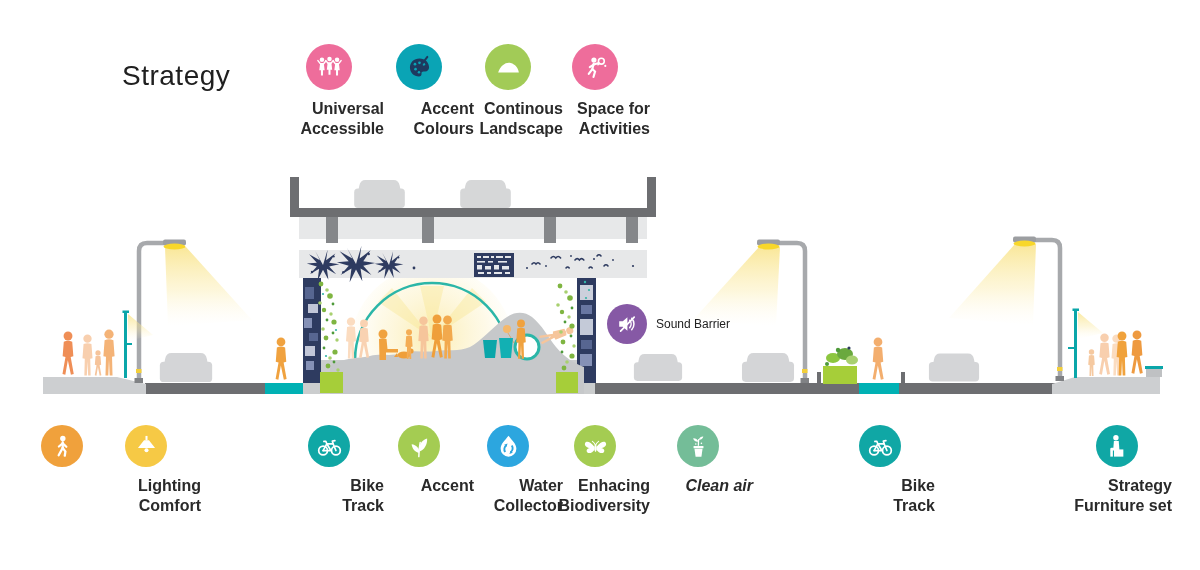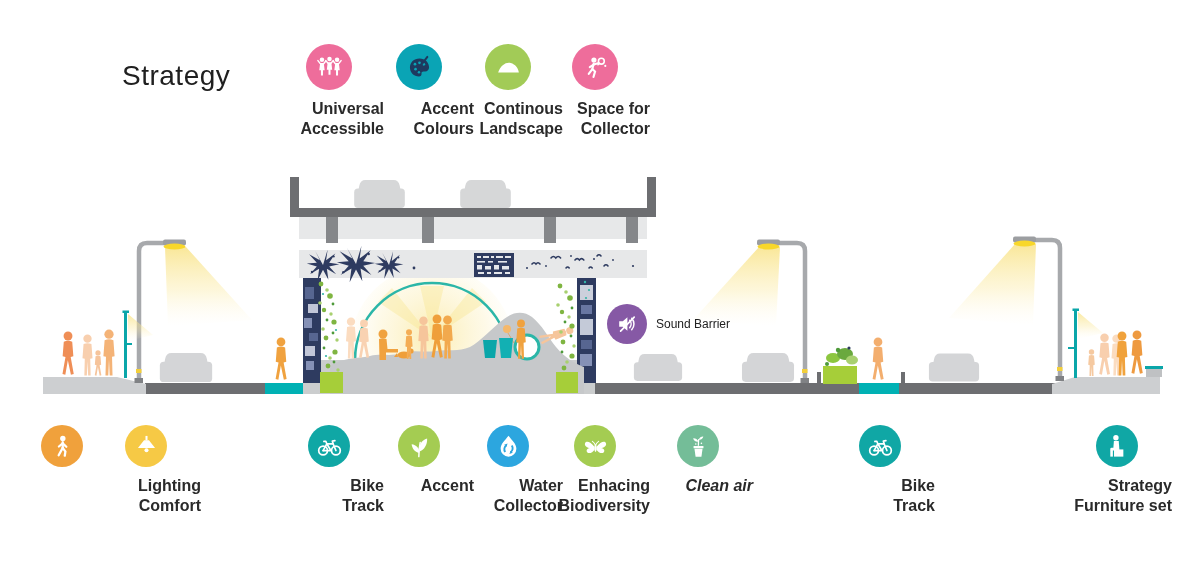--- a/index.html
+++ b/index.html
@@ -528,21 +528,21 @@
       <div class="icon-label">Continous
 Landscape</div>
     </div>
       <div class="icon-item" style="left: 540px; top: 44px;">
       <div class="icon-circle big" style="background: rgb(238, 109, 155);">
         <svg viewBox="0 0 24 24">
             <use href="#sym-activity-icon"></use>
           </svg>
       </div>
       <div class="icon-label">Space for
-Collector</div>
+Activities</div>
     </div>
     </div>
   <div id="bottom-row">
       <div class="icon-item" style="left: 7px; top: 425px;">
       <div class="icon-circle small" style="background: rgb(240, 161, 60);">
         <svg viewBox="0 0 24 24">
             <use href="#sym-pedestrian-icon"></use>
           </svg>
       </div>
     </div>

